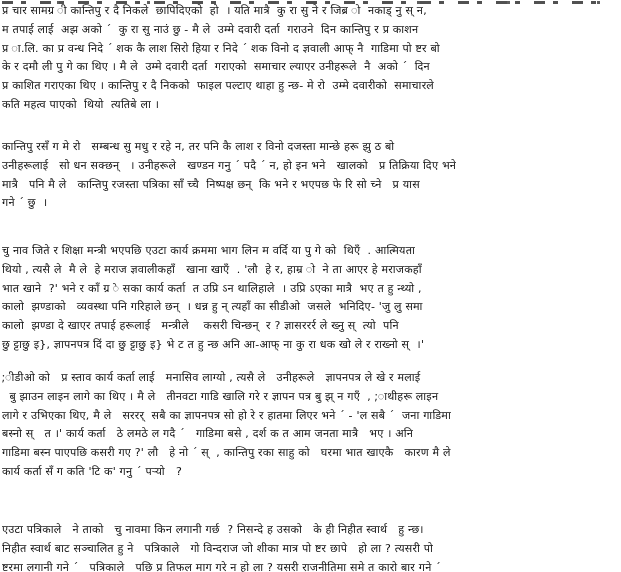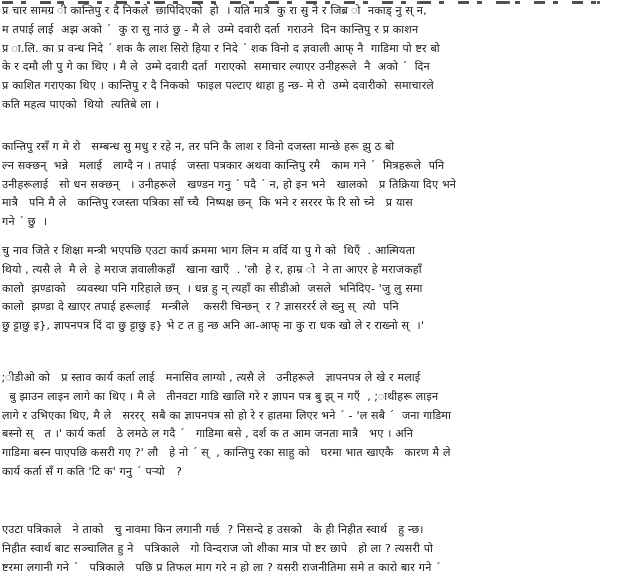--- a/index.html
+++ b/index.html
@@ -53,29 +53,29 @@
     <div class="line">प्र चार सामग्र ी कान्तिपु र दै निकले  छापिदिएको  हो  । यति मात्रै  कु रा सु ने र जिब्र ो  नकाड् नु स् न,</div>
     <div class="line">म तपाई लाई  अझ अको ´  कु रा सु नाउं छु - मै ले  उम्मे दवारी दर्ता  गराउने  दिन कान्तिपु र प्र काशन</div>
     <div class="line">प्र ा.लि. का प्र वन्ध निदे ´ शक कै लाश सिरो हिया र निदे ´ शक विनो द ज्ञवाली आफ् नै  गाडिमा पो ष्टर बो</div>
     <div class="line">के र दमौ ली पु गे का थिए । मै ले  उम्मे दवारी दर्ता  गराएको  समाचार ल्याएर उनीहरूले  नै  अको ´  दिन</div>
     <div class="line">प्र काशित गराएका थिए । कान्तिपु र दै निकको  फाइल पल्टाए थाहा हु न्छ- मे रो  उम्मे दवारीको  समाचारले</div>
     <div class="line">कति महत्व पाएको  थियो  त्यतिबे ला ।</div>
   </div>
 
   <div class="para p2">
     <div class="line">कान्तिपु रसँ ग मे रो   सम्बन्ध सु मधु र रहे न, तर पनि कै लाश र विनो दजस्ता मान्छे हरू झु ठ बो</div>
-    <div class="line">ल्न सक्छन्  भन्ने   मलाई   लाग्दै न । तपाई   जस्ता पत्रकार अथवा कान्तिपु रमै   काम गने ´  मित्रहरूले  पनि</div>
     <div class="line">उनीहरूलाई   सो धन सक्छन्   । उनीहरूले   खण्डन गनु ´ पदै ´ न, हो इन भने   खालको   प्र तिक्रिया दिए भने</div>
-    <div class="line">मात्रै   पनि मै ले   कान्तिपु रजस्ता पत्रिका साँ च्चै  निष्पक्ष छन्  कि भने र सररर फे रि सो च्ने   प्र यास</div>
+    <div class="line">मात्रै   पनि मै ले   कान्तिपु रजस्ता पत्रिका साँ च्चै  निष्पक्ष छन्  कि भने र भएपछ फे रि सो च्ने   प्र यास</div>
     <div class="line">गने ´ छु  ।</div>
   </div>
 
   <div class="para p3">
     <div class="line">चु नाव जिते र शिक्षा मन्त्री भएपछि एउटा कार्य क्रममा भाग लिन म वर्दि या पु गे को  थिएँ  . आत्मियता</div>
     <div class="line">थियो , त्यसै ले  मै ले  हे मराज ज्ञवालीकहाँ   खाना खाएँ  . 'लौ  हे र, हाम्र ो  ने ता आएर हे मराजकहाँ</div>
+    <div class="line">भात खाने  ?' भने र काँ ग्र े सका कार्य कर्ता  त उप्रि ऽन थालिहाले  । उप्रि ऽएका मात्रै  भए त हु न्थ्यो ,</div>
     <div class="line">कालो  झण्डाको   व्यवस्था पनि गरिहाले छन्  । धन्न हु न् त्यहाँ का सीडीओ  जसले  भनिदिए- 'जु लु समा</div>
     <div class="line">कालो  झण्डा दे खाएर तपाई हरूलाई   मन्त्रीले    कसरी चिन्छन्  र ? ज्ञासररर्र ले ख्नु स्  त्यो  पनि</div>
     <div class="line">छु ट्टाछु इ}, ज्ञापनपत्र दिं दा छु ट्टाछु इ} भे ट त हु न्छ अनि आ-आफ् ना कु रा धक खो ले र राख्नो स्  ।'</div>
   </div>
 
   <div class="para p4">
     <div class="line">;ीडीओ को   प्र स्ताव कार्य कर्ता लाई   मनासिव लाग्यो , त्यसै ले   उनीहरूले   ज्ञापनपत्र ले खे र मलाई</div>
     <div class="line">  बु झाउन लाइन लागे का थिए । मै ले   तीनवटा गाडि खालि गरे र ज्ञापन पत्र बु झ् न गएँ  , ;ाथीहरू लाइन</div>
     <div class="line">लागे र उभिएका थिए, मै ले   सररर्  सबै का ज्ञापनपत्र सो हो रे र हातमा लिएर भने ´ - 'ल सबै ´  जना गाडिमा</div>
     <div class="line">बस्नो स्   त ।' कार्य कर्ता   ठे लमठे ल गदै ´   गाडिमा बसे , दर्श क त आम जनता मात्रै   भए । अनि</div>

